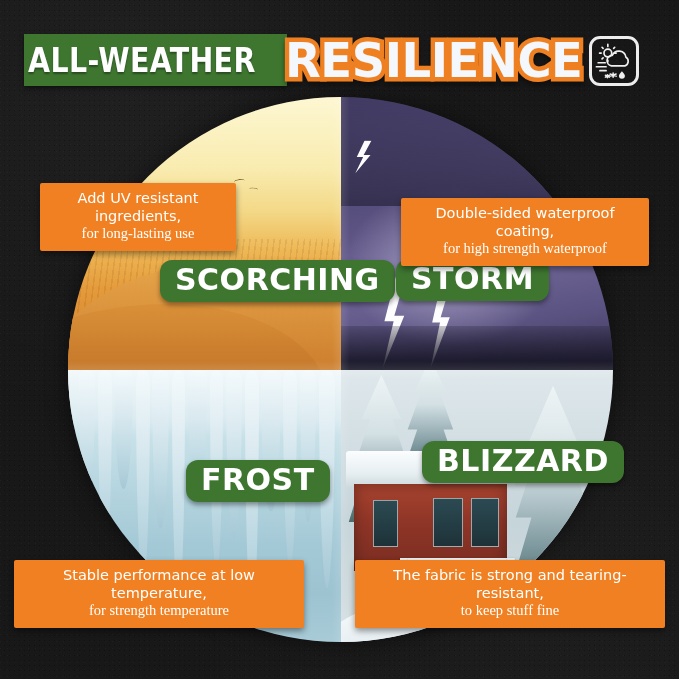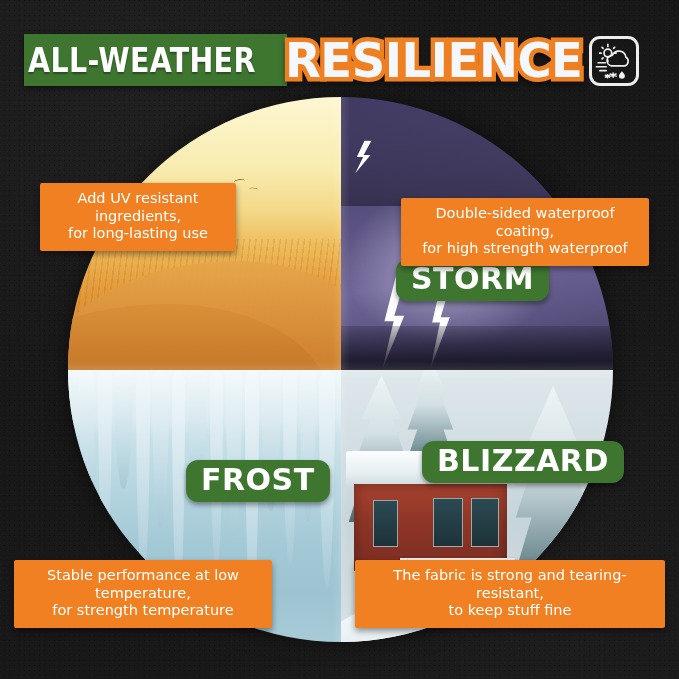--- a/index.html
+++ b/index.html
@@ -250,25 +250,25 @@
     color:#FFFFFF;
     text-align:center;
     padding:7px 13px 8px;
     font-family:"DejaVu Sans", sans-serif;
     font-size:14.5px;
     line-height:17.5px;
     font-weight:normal;
     box-shadow:0 3px 6px rgba(0,0,0,.42);
     border-radius:2px;
   }
-  .callout .l2 { display:block; }
+  .callout .l2 { display:block;font-family:Liberation Serif, serif; }
 
   #callout-uv       { left:40px;  top:183px; width:196px; }
   #callout-water    { left:401px; top:198px; width:248px; }
-  #callout-lowtemp  { left:14px;  top:560px; width:258px; }
+  #callout-lowtemp  { left:14px;  top:560px; width:290px; }
   #callout-tear     { left:355px; top:560px; width:310px; }
 </style>
 </head>
 <body>
 
 <div id="poster">
 
   <div id="circle">
 
     <div class="quad q-tl">
@@ -351,20 +351,23 @@
         <path d="M7 27h8M5 31.5h11M9 36h7"></path>
       </g>
       <g fill="none" stroke="#F0F0F0" stroke-width="1.7" stroke-linecap="round">
         <path d="M24 38.5v5M20.6 39.8l6.8 2.4M27.4 39.8l-6.8 2.4"></path>
         <path d="M17.5 40.5v3.6M15.2 41.2l4.6 2.2M19.8 41.2l-4.6 2.2"></path>
       </g>
       <path d="M34 36.6c2.2 2.4 3.4 3.8 3.4 5.3a3.4 3.4 0 0 1-6.8 0c0-1.5 1.2-2.9 3.4-5.3z" fill="#F0F0F0"></path>
     </svg>
   </div>
 
+  <div class="chip" id="chip-scorching">
+    <span>SCORCHING</span>
+  </div>
   <div class="chip" id="chip-storm">
     <span>STORM</span>
   </div>
   <div class="chip" id="chip-frost">
     <span>FROST</span>
   </div>
   <div class="chip" id="chip-blizzard">
     <span>BLIZZARD</span>
   </div>
 

